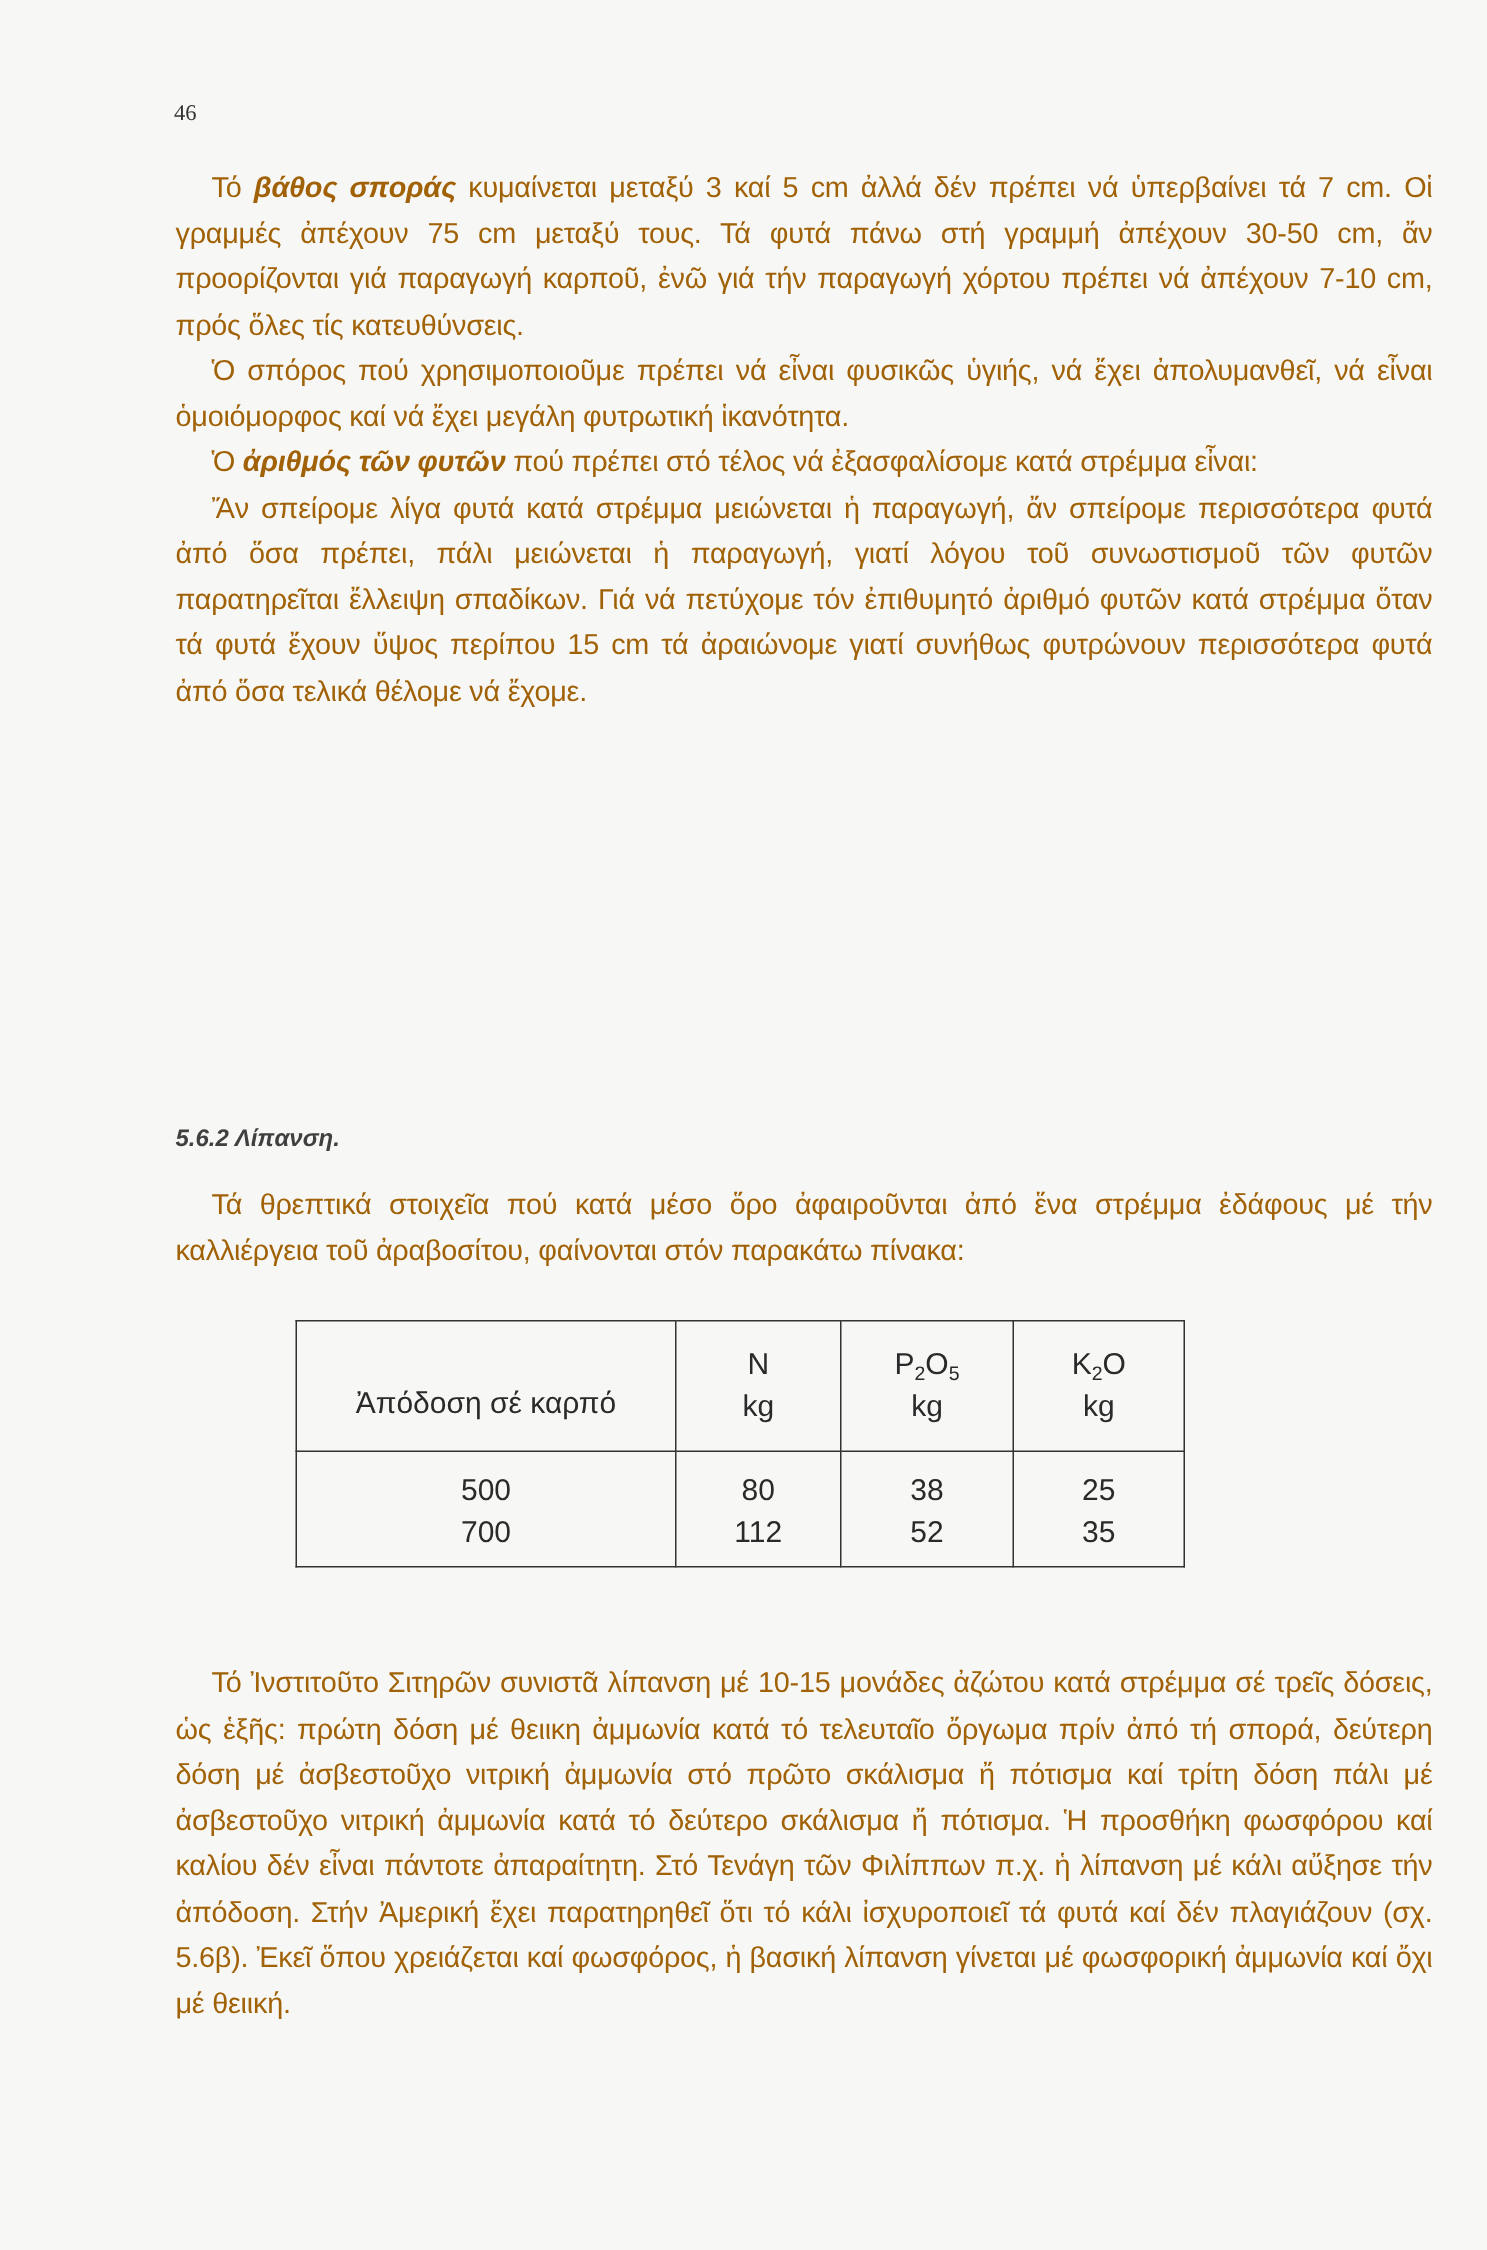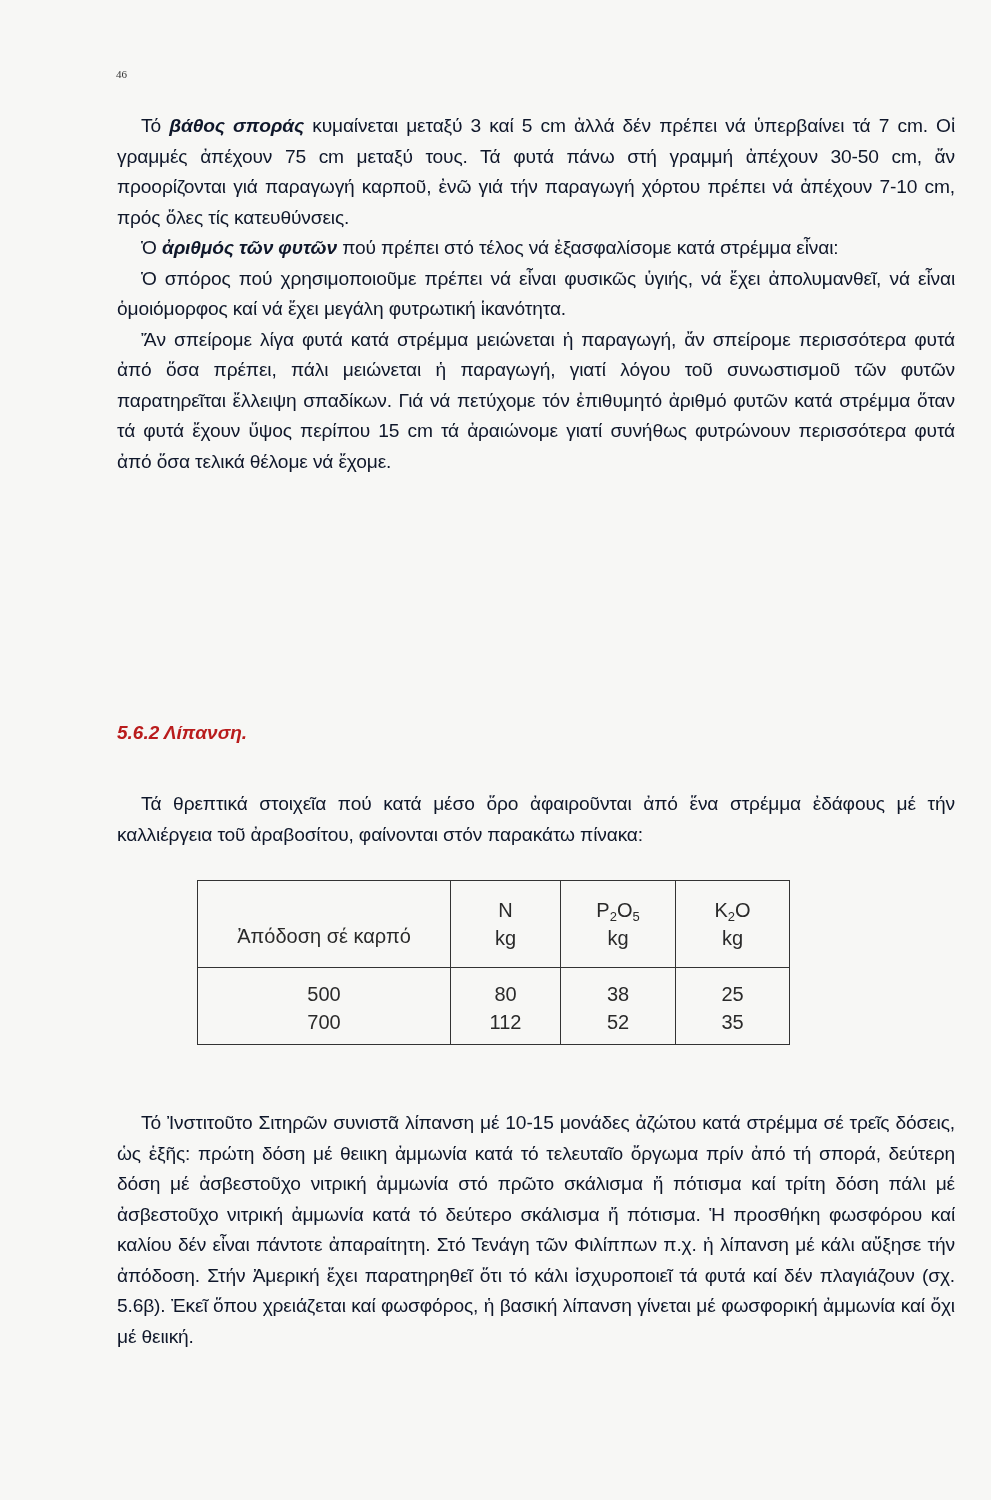--- a/index.html
+++ b/index.html
@@ -7,36 +7,36 @@
     width: 991px; height: 1500px;
     background: #f7f7f5;
     color: #2a2a2a;
     position: relative;
     overflow: hidden;
     font-family: "Liberation Sans", "DejaVu Sans", sans-serif;
   }
   .page-number {
     position: absolute; left: 116px; top: 68px;
     font-family: "Liberation Serif", "DejaVu Serif", serif;
-    font-size: 11px; color: #333;
+    font-size: 15px; color: #333;
   }
   .text-block {
     position: absolute; left: 117px; width: 838px;
     font-size: 19.2px;
     line-height: 30.5px;
     letter-spacing: -0.15px;
-    color: #0f172a;
+    color: #a16207;
   }
   .text-block p { margin: 0; text-align: justify; text-align-last: left; }
   .indent { text-indent: 24px; }
   .bi { font-weight: bold; font-style: italic; }
   .list-item { padding-left: 57px; font-size: 20px; line-height: 30.5px; }
   .section-heading {
-    position: absolute; left: 117px; top: 722px;
-    font-size: 19px; font-weight: bold; font-style: italic; color: #b91c1c;
+    position: absolute; left: 117px; top: 751px;
+    font-size: 16px; font-weight: bold; font-style: italic; color: #404040;
   }
   table.nutrients {
     position: absolute; left: 197px; top: 880px;
     border-collapse: collapse;
     font-size: 20px; color: #2a2a2a;
   }
   table.nutrients th, table.nutrients td {
     border-left: 1.5px solid #333; border-right: 1.5px solid #333;
     text-align: center; font-weight: normal;
   }
@@ -56,22 +56,22 @@
 </style>
 </head>
 <body>
 
 <div>
 
   <div class="page-number">46</div>
 
   <div class="text-block" style="top:111px;">
     <p class="indent"><span>Τό </span><span class="bi">βάθος σποράς</span><span> κυμαίνεται μεταξύ 3 καί 5 cm ἀλλά δέν πρέπει νά ὑπερβαίνει τά 7 cm. Οἱ γραμμές ἀπέχουν 75 cm μεταξύ τους. Τά φυτά πάνω στή γραμμή ἀπέχουν 30-50 cm, ἄν προορίζονται γιά παραγωγή καρποῦ, ἐνῶ γιά τήν παραγωγή χόρτου πρέπει νά ἀπέχουν 7-10 cm, πρός ὅλες τίς κατευθύνσεις.</span></p>
+    <p class="indent">Ὁ σπόρος πού χρησιμοποιοῦμε πρέπει νά εἶναι φυσικῶς ὑγιής, νά ἔχει ἀπολυμανθεῖ, νά εἶναι ὁμοιόμορφος καί νά ἔχει μεγάλη φυτρωτική ἱκανότητα.</p>
     <p class="indent"><span>Ὁ </span><span class="bi">ἀριθμός τῶν φυτῶν</span><span> πού πρέπει στό τέλος νά ἐξασφαλίσομε κατά στρέμμα εἶναι:</span></p>
-    <p class="indent">Ὁ σπόρος πού χρησιμοποιοῦμε πρέπει νά εἶναι φυσικῶς ὑγιής, νά ἔχει ἀπολυμανθεῖ, νά εἶναι ὁμοιόμορφος καί νά ἔχει μεγάλη φυτρωτική ἱκανότητα.</p>
     <p class="indent">Ἄν σπείρομε λίγα φυτά κατά στρέμμα μειώνεται ἡ παραγωγή, ἄν σπείρομε περισσότερα φυτά ἀπό ὅσα πρέπει, πάλι μειώνεται ἡ παραγωγή, γιατί λόγου τοῦ συνωστισμοῦ τῶν φυτῶν παρατηρεῖται ἔλλειψη σπαδίκων. Γιά νά πετύχομε τόν ἐπιθυμητό ἀριθμό φυτῶν κατά στρέμμα ὅταν τά φυτά ἔχουν ὕψος περίπου 15 cm τά ἀραιώνομε γιατί συνήθως φυτρώνουν περισσότερα φυτά ἀπό ὅσα τελικά θέλομε νά ἔχομε.</p>
   </div>
 
   <div class="section-heading">5.6.2 Λίπανση.</div>
 
   <div class="text-block" style="top:789px;">
     <p class="indent">Τά θρεπτικά στοιχεῖα πού κατά μέσο ὅρο ἀφαιροῦνται ἀπό ἕνα στρέμμα ἐδάφους μέ τήν καλλιέργεια τοῦ ἀραβοσίτου, φαίνονται στόν παρακάτω πίνακα:</p>
   </div>
 
   <table class="nutrients">

